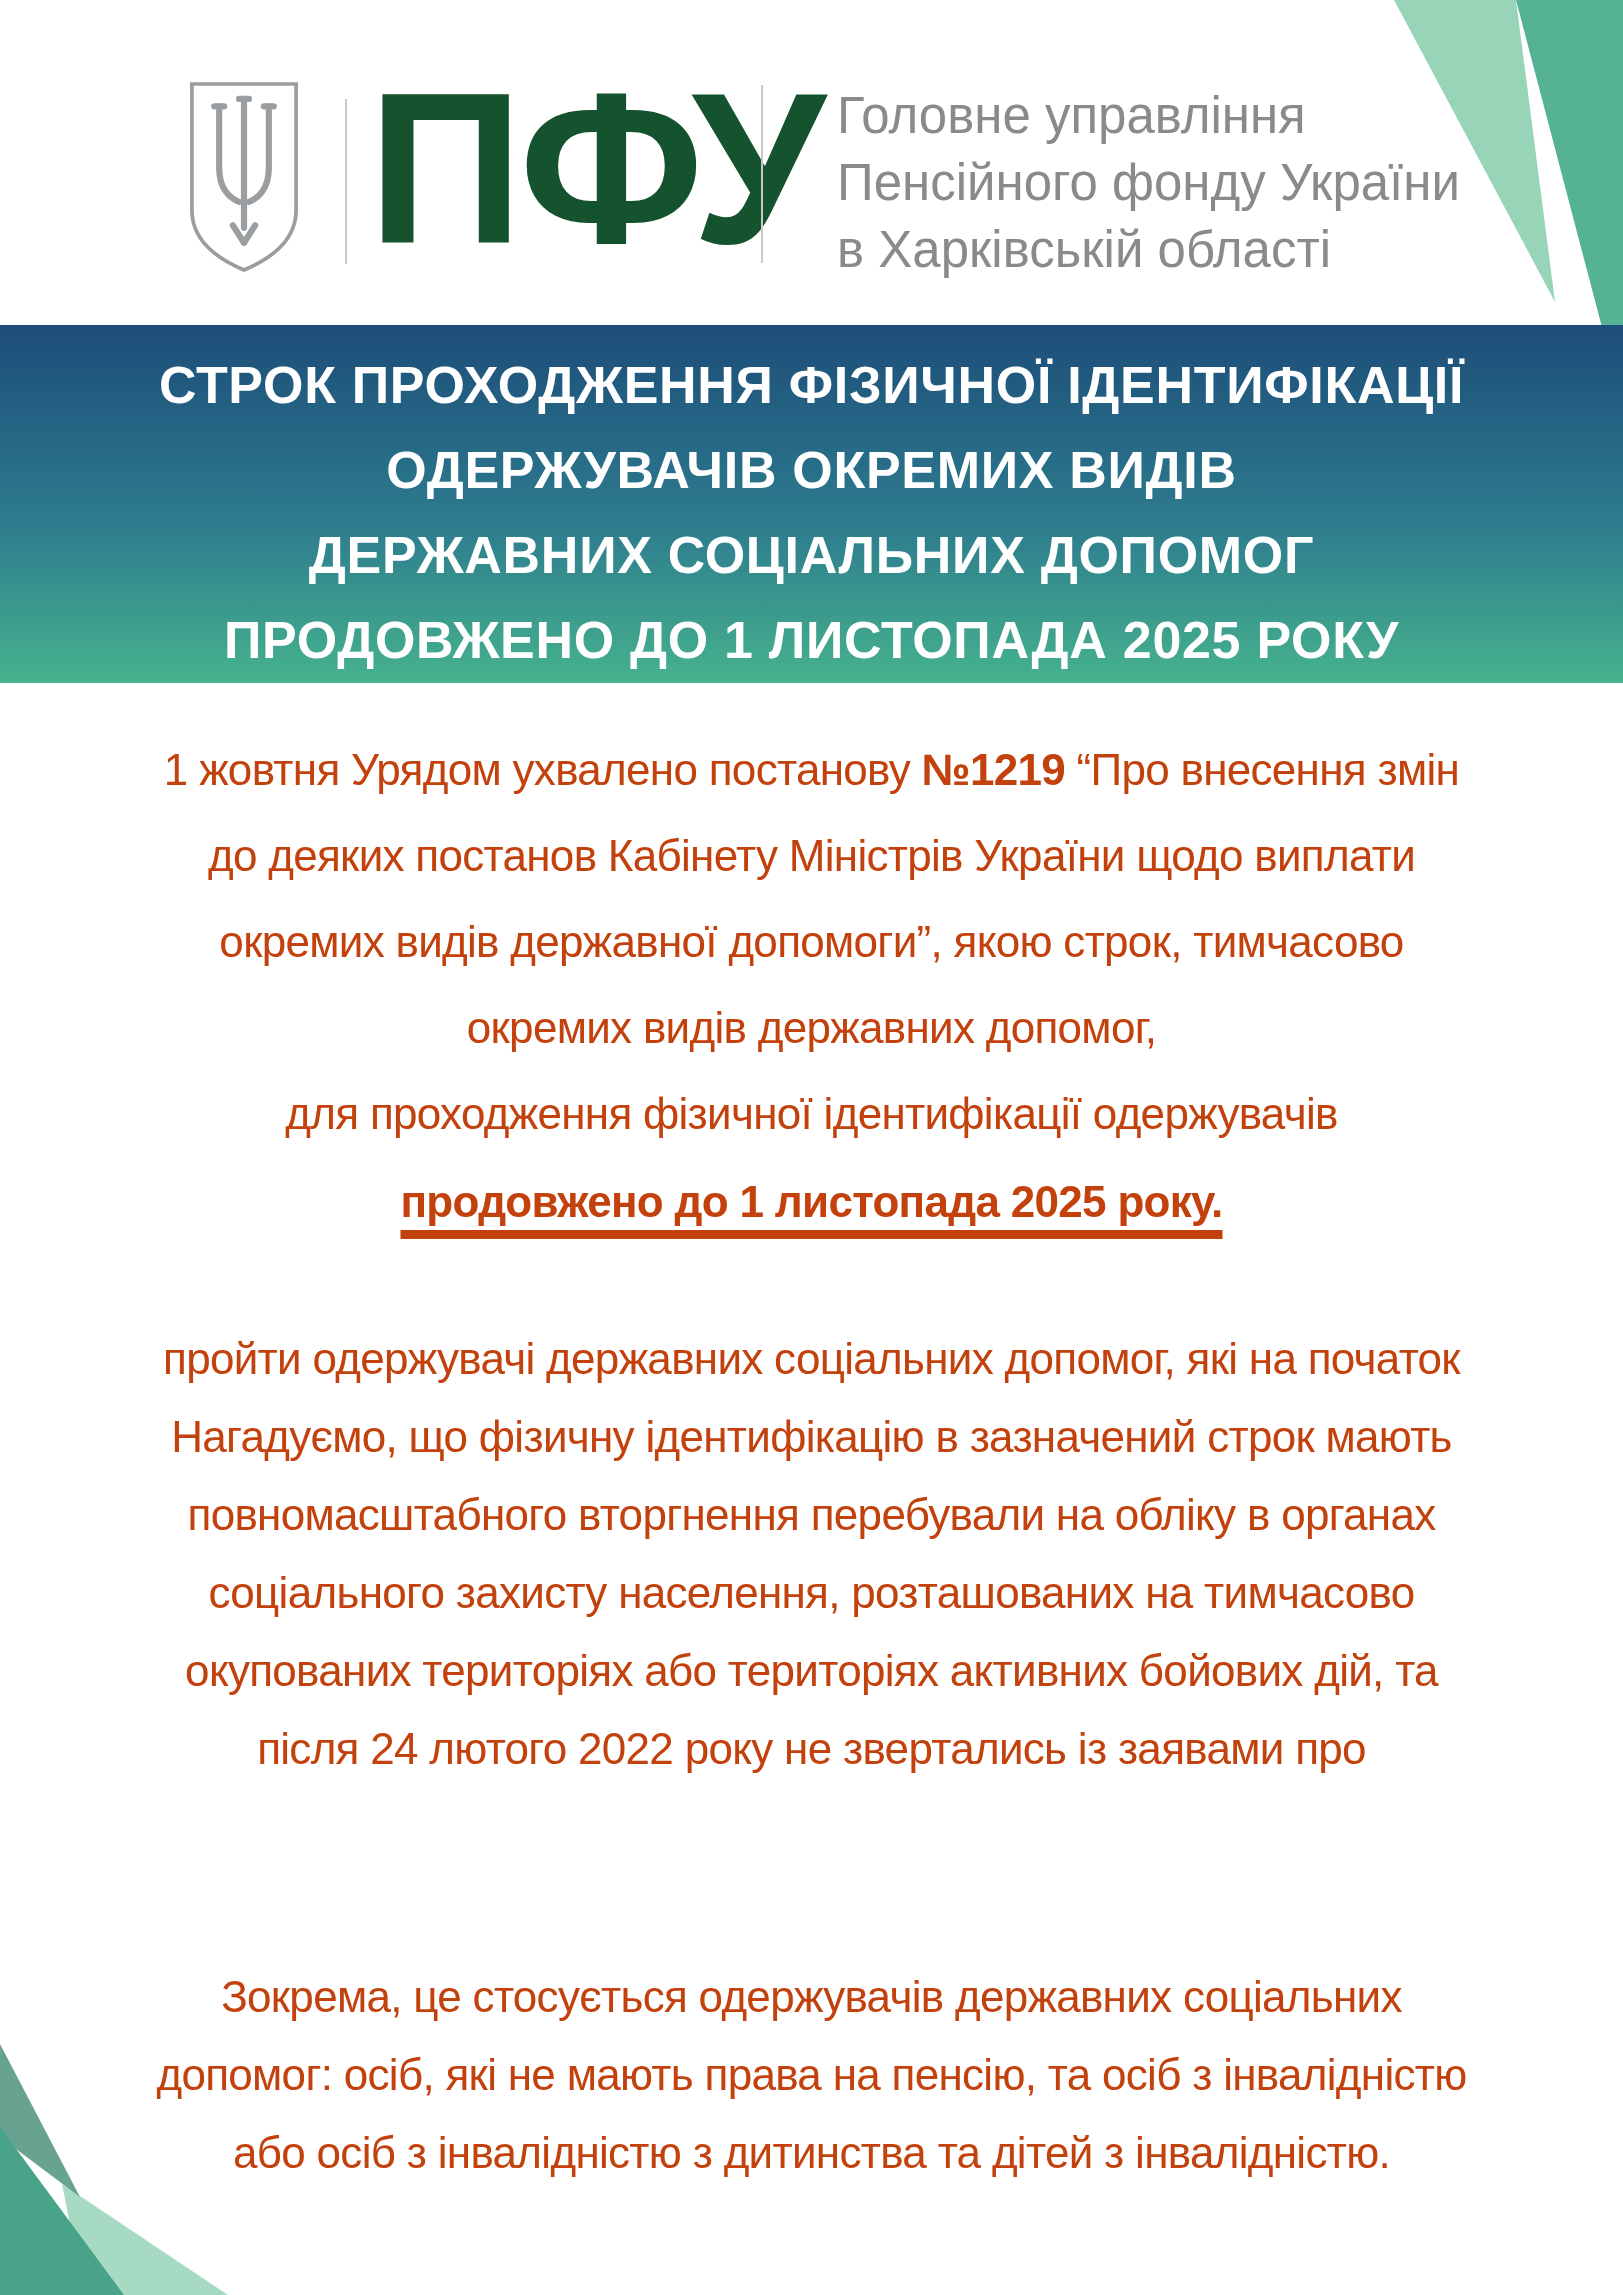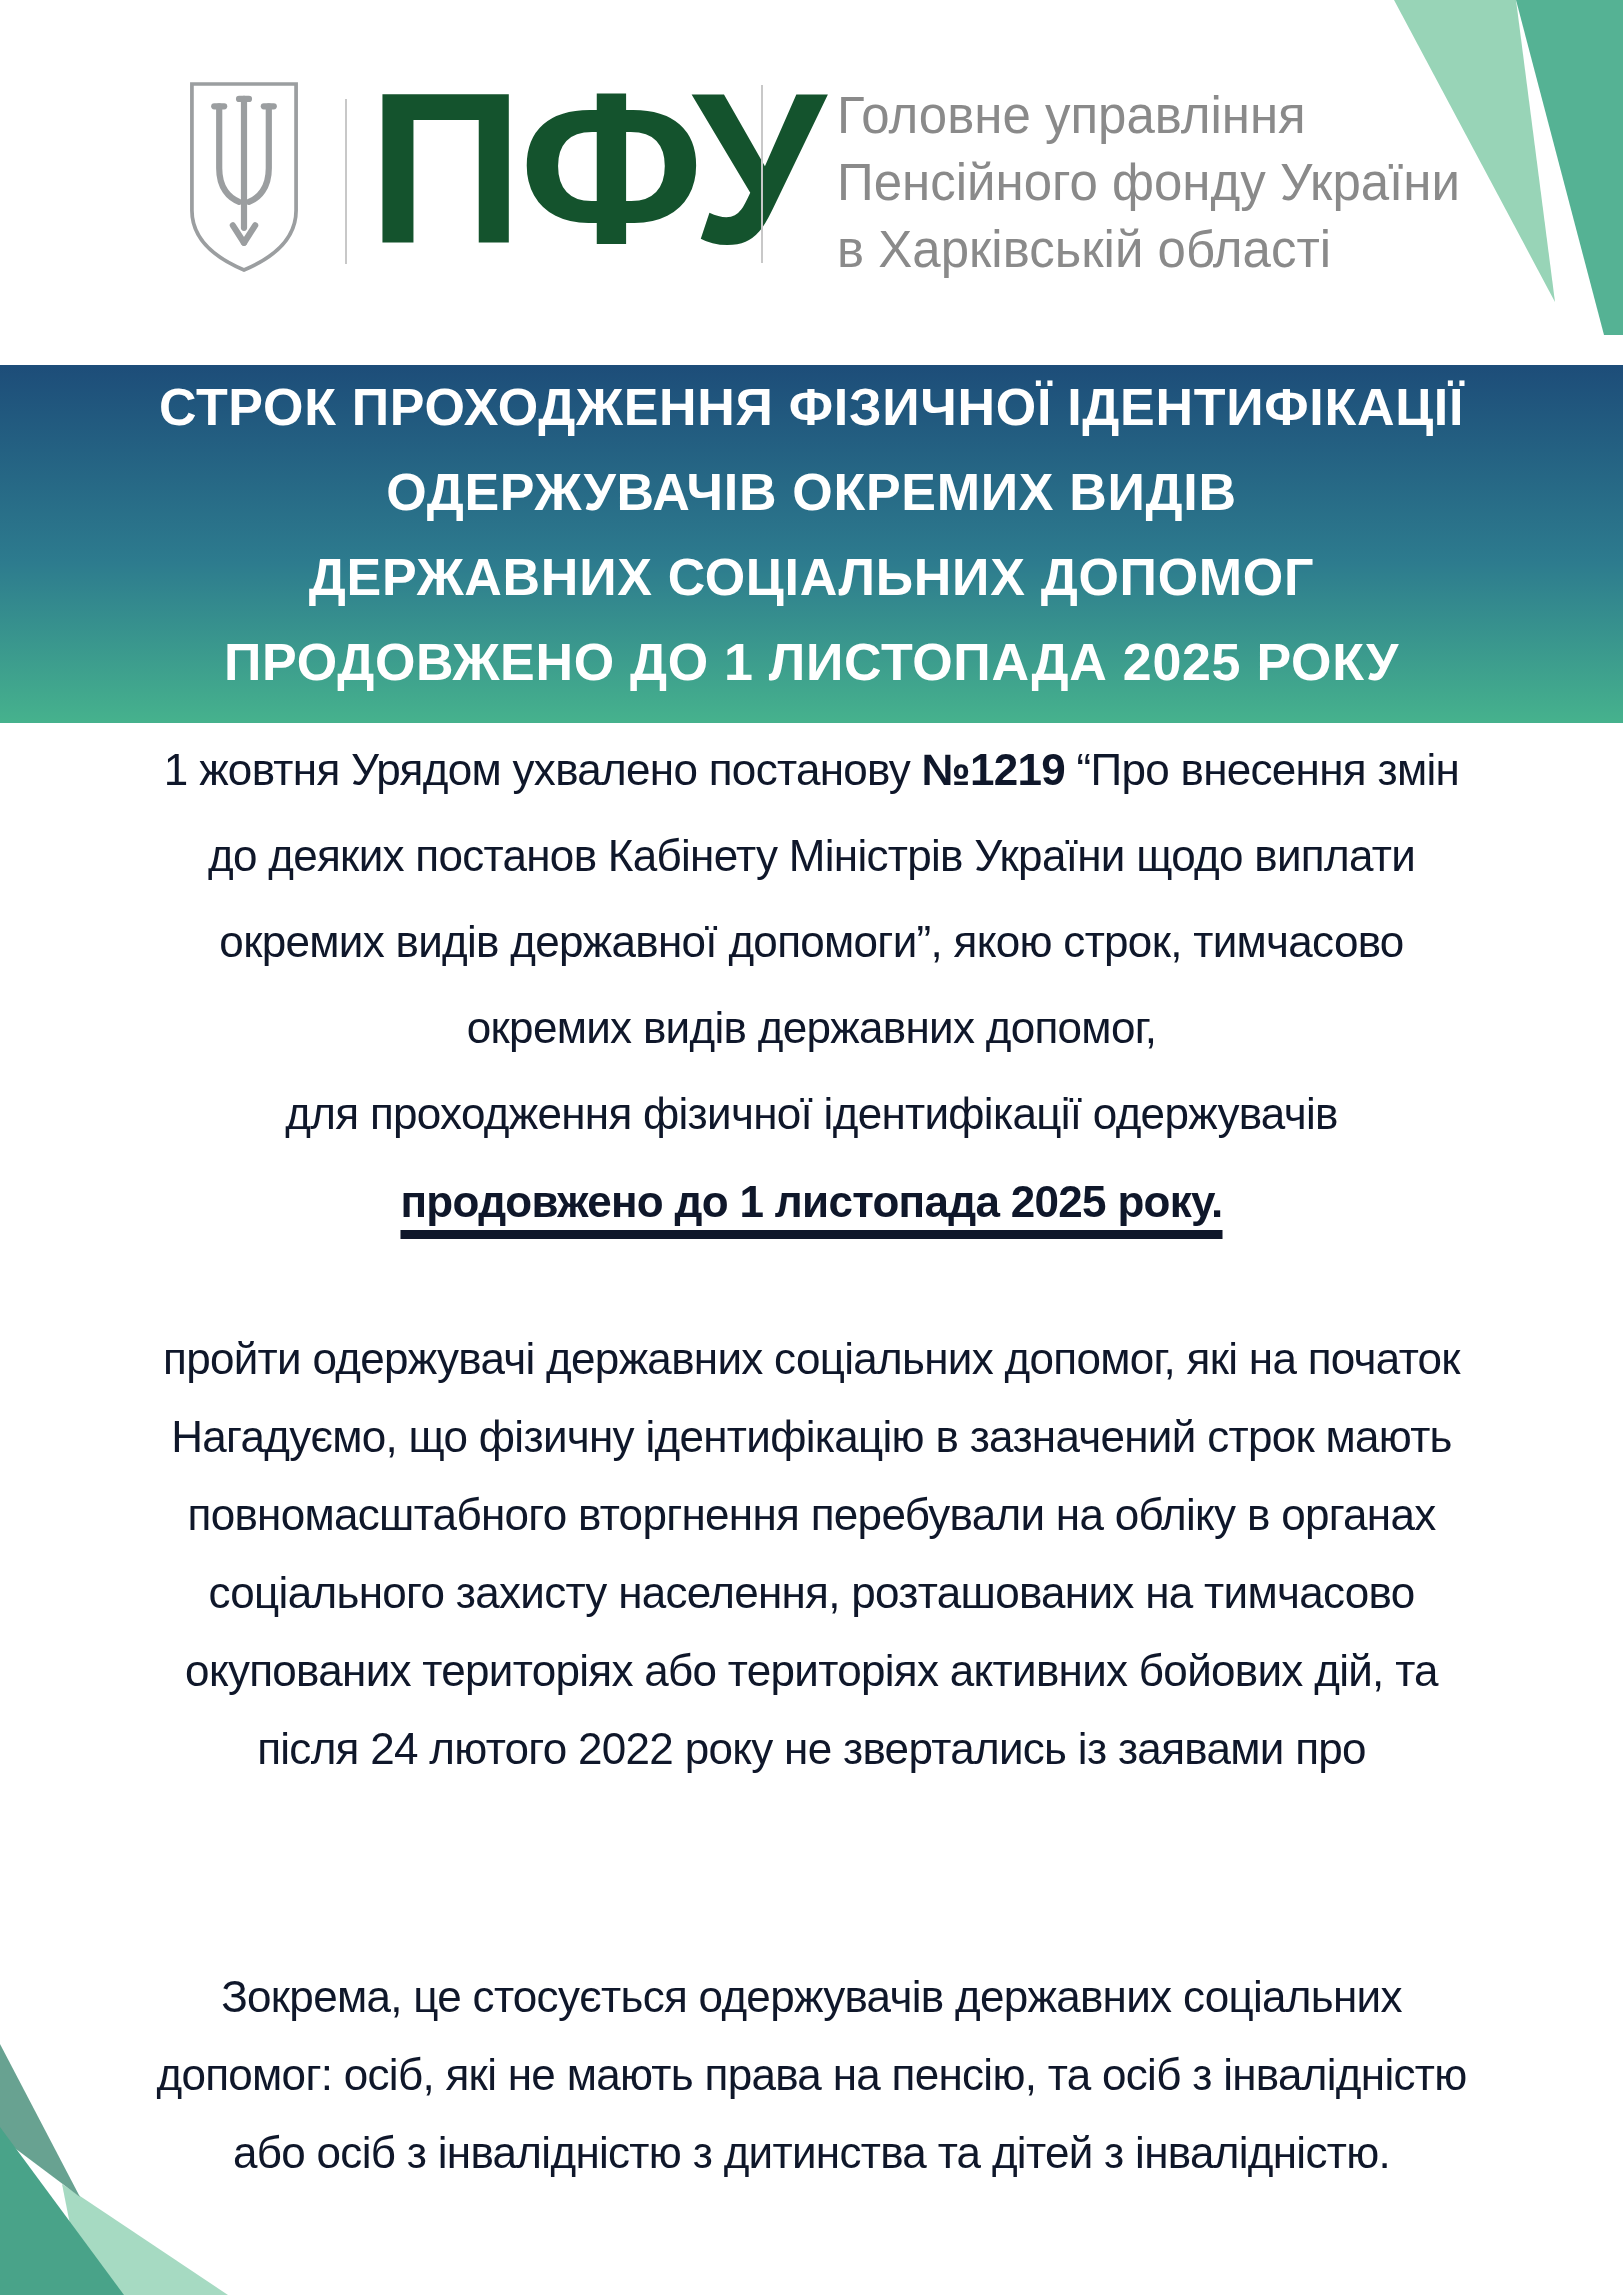--- a/index.html
+++ b/index.html
@@ -27,31 +27,31 @@
   }
   .orgname{
     position:absolute;left:793px;top:82px;z-index:4;
     font-size:51px;line-height:67px;font-weight:400;color:#8a8a8a;white-space:nowrap;margin-left:44px;
   }
 
   
   .banner{
     position:absolute;left:0;top:325px;width:1623px;height:358px;z-index:3;
     background:linear-gradient(180deg,#1d4d79 0%,#2d7b8e 55%,#46b28d 100%);
-    display:flex;flex-direction:column;justify-content:flex-start;margin-top:40px;
+    display:flex;flex-direction:column;justify-content:flex-end;
   }
   .banner-line{
     color:#ffffff;font-weight:700;font-size:52px;line-height:85px;
     text-align:center;letter-spacing:0.7px;white-space:nowrap;
   }
 
   
   .p{
     position:absolute;left:39px;right:39px;z-index:4;text-align:center;
-    color:#0f172a;font-size:44px;letter-spacing:-0.7px;
+    color:#c2410c;font-size:44px;letter-spacing:-0.7px;
   }
   .p div{white-space:nowrap;}
   .p1{top:727px;line-height:86px;}
   .hl{
     top:1159px;line-height:86px;font-weight:700;
   }
   .hl span{
     text-decoration:underline;
     text-decoration-thickness:8.5px;
     text-underline-offset:13px;

